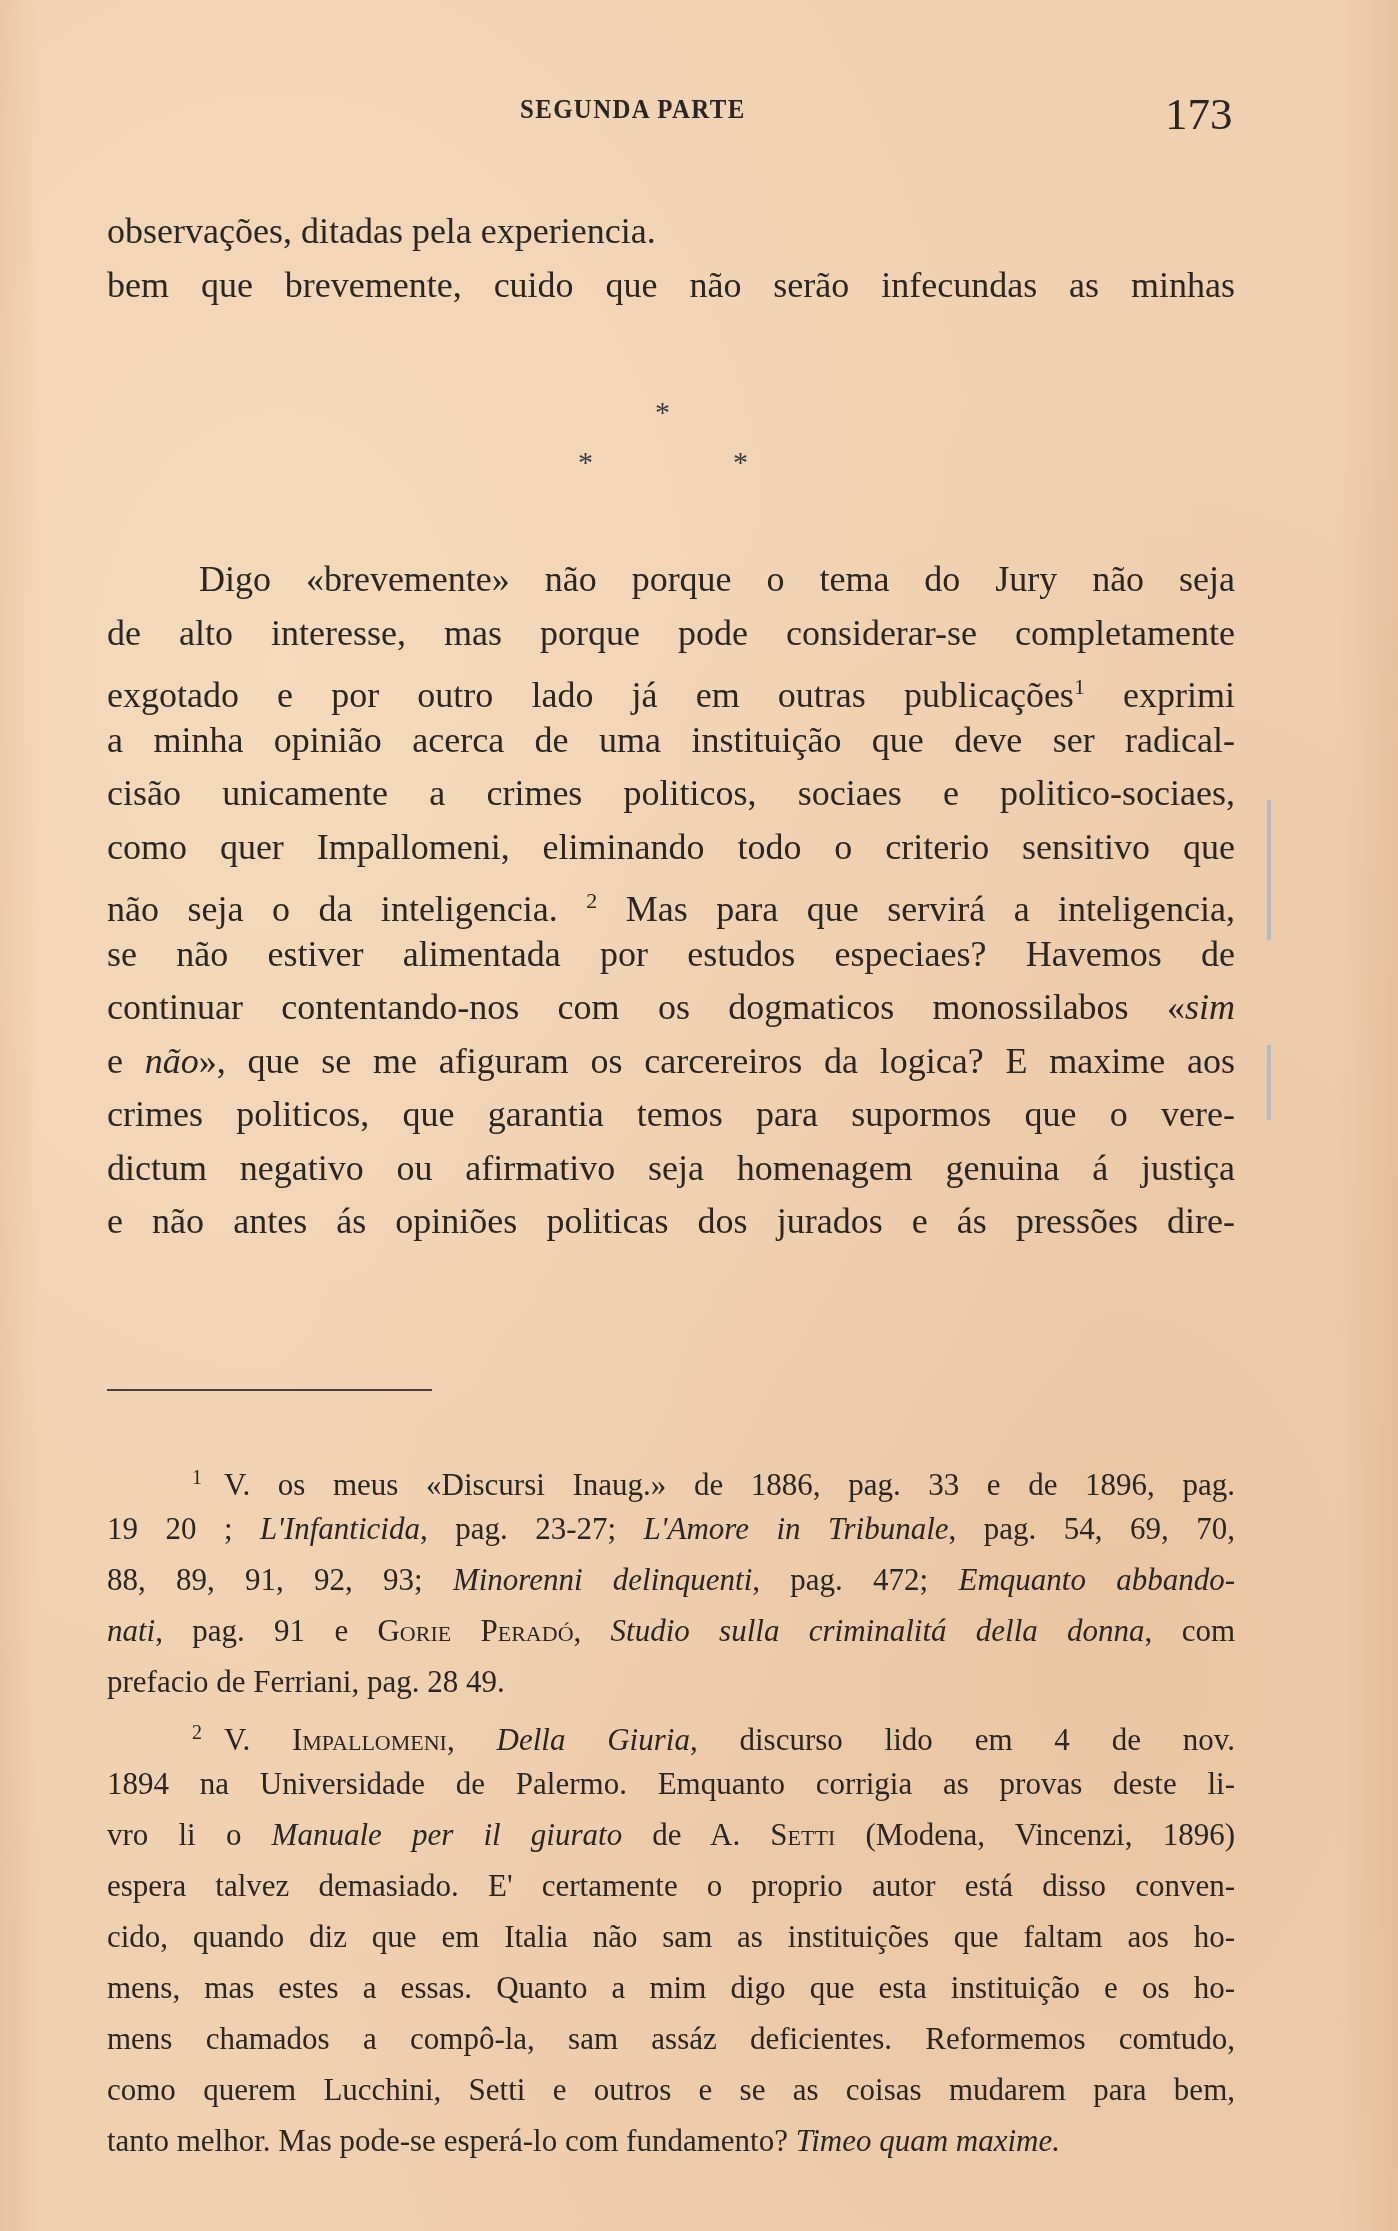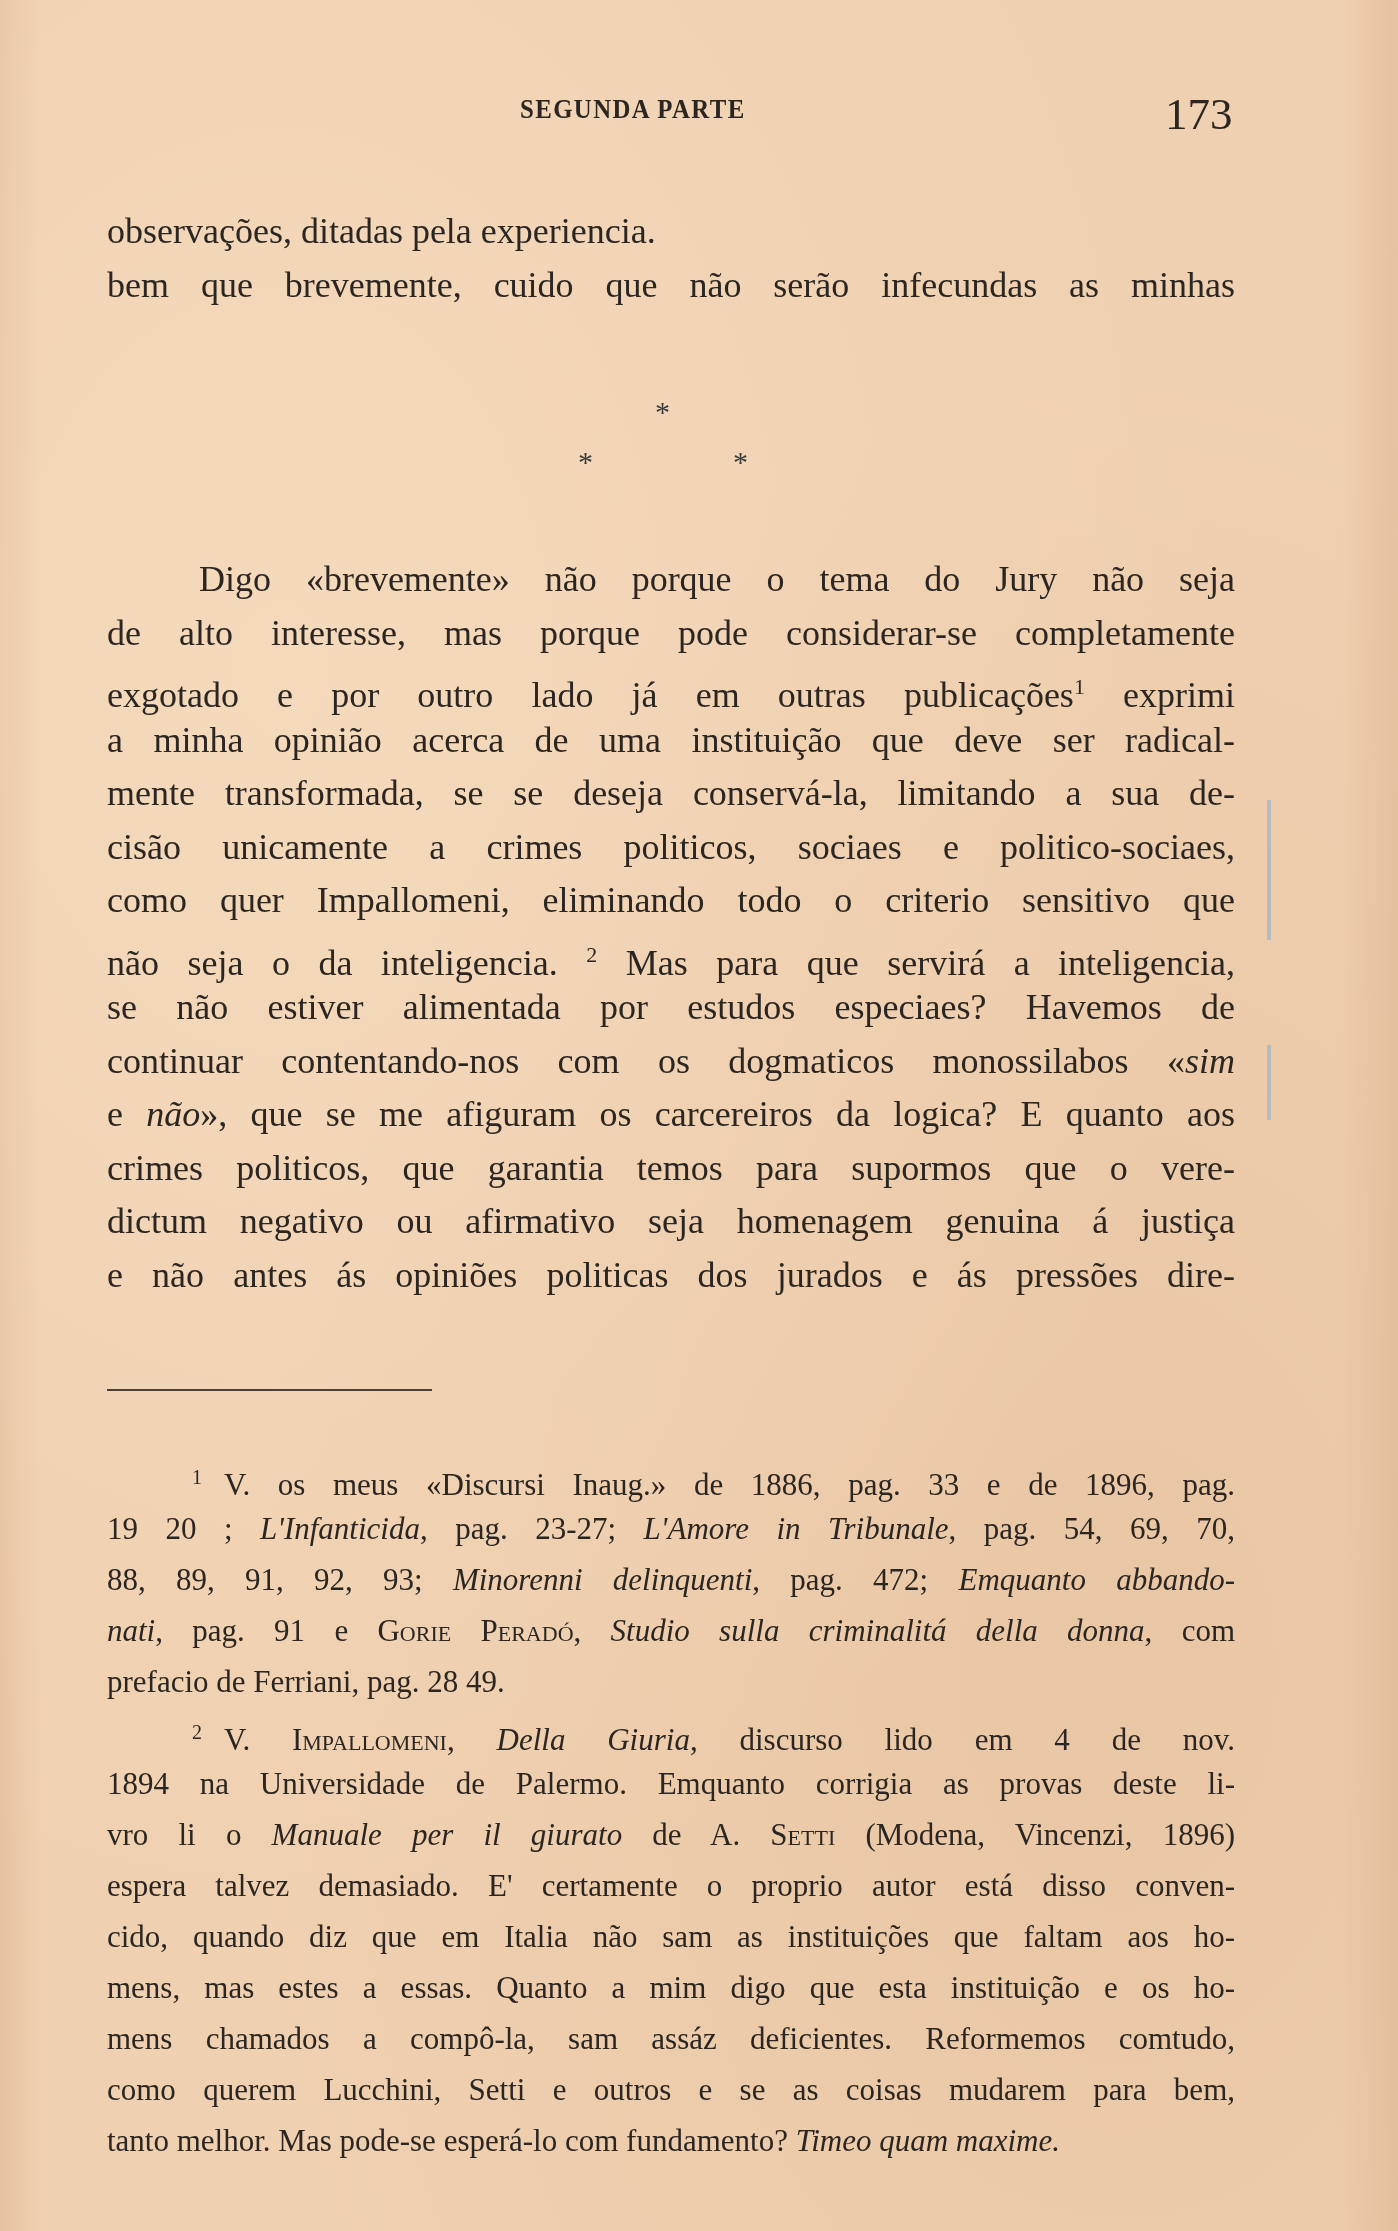--- a/index.html
+++ b/index.html
@@ -81,27 +81,26 @@
     <span class="ast" style="left:655px; top:0px;">*</span>
     <span class="ast" style="left:578px; top:50px;">*</span>
     <span class="ast" style="left:733px; top:50px;">*</span>
   </div>
 
   <div class="body-text p2">
     <span class="line indent">Digo «brevemente» não porque o tema do Jury não seja</span>
     <span class="line">de alto interesse, mas porque pode considerar-se completamente</span>
     <span class="line"><span>exgotado e por outro lado já em outras publicações</span><span class="sup">1</span> <span>exprimi</span></span>
     <span class="line">a minha opinião acerca de uma instituição que deve ser radical-</span>
-    <span class="line">mente transformada, se se deseja conservá-la, limitando a sua de-</span>
     <span class="line">cisão unicamente a crimes politicos, sociaes e politico-sociaes,</span>
     <span class="line">como quer Impallomeni, eliminando todo o criterio sensitivo que</span>
     <span class="line"><span>não seja o da inteligencia.</span> <span class="sup">2</span> <span>Mas para que servirá a inteligencia,</span></span>
     <span class="line">se não estiver alimentada por estudos especiaes? Havemos de</span>
     <span class="line"><span>continuar contentando-nos com os dogmaticos monossilabos «</span><i>sim</i></span>
-    <span class="line"><span>e</span> <i>não</i><span>», que se me afiguram os carcereiros da logica? E quanto aos</span></span>
+    <span class="line"><span>e</span> <i>não</i><span>», que se me afiguram os carcereiros da logica? E maxime aos</span></span>
     <span class="line">crimes politicos, que garantia temos para supormos que o vere-</span>
     <span class="line">dictum negativo ou afirmativo seja homenagem genuina á justiça</span>
     <span class="line">e não antes ás opiniões politicas dos jurados e ás pressões dire-</span>
   </div>
 
   <div class="margin-mark" style="top:800px; height:140px;"></div>
   <div class="margin-mark" style="top:1045px; height:75px;"></div>
 
   <div class="footnote-rule"></div>
 

